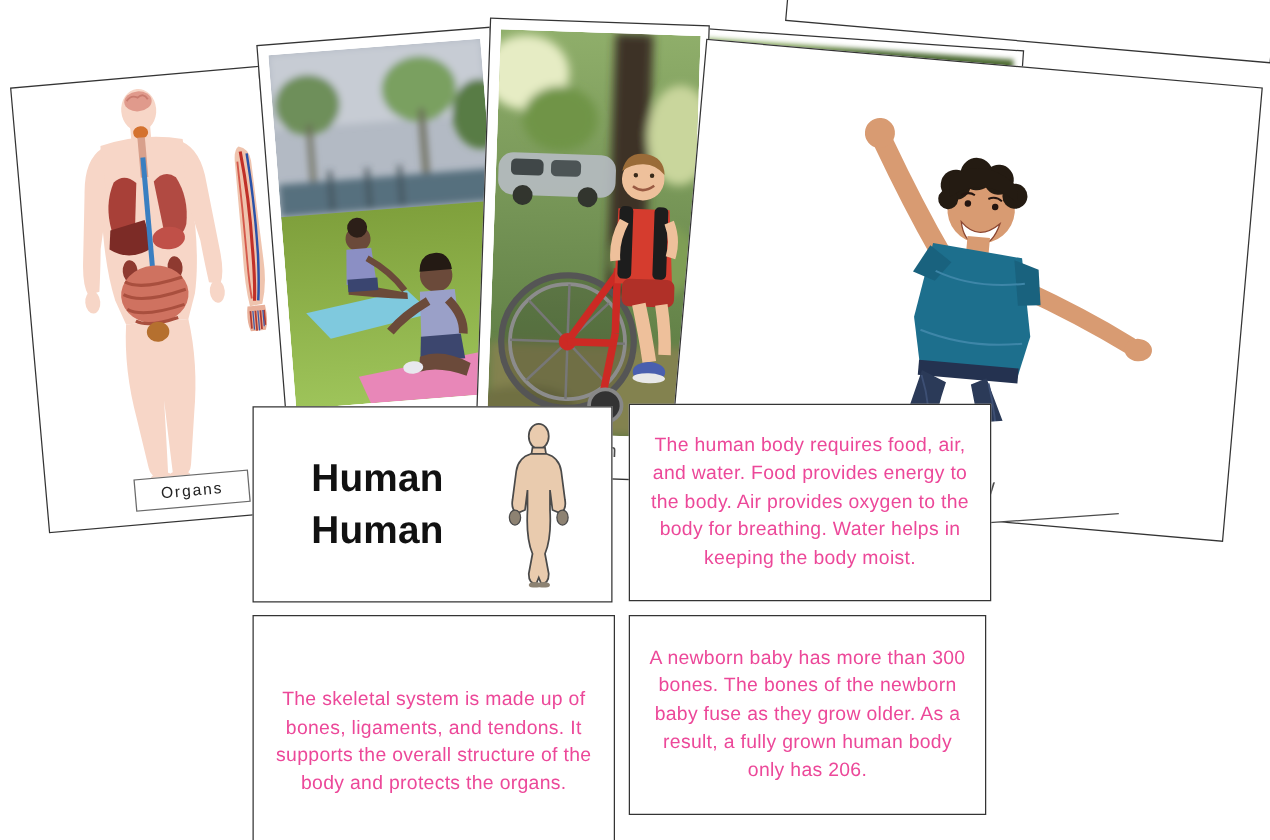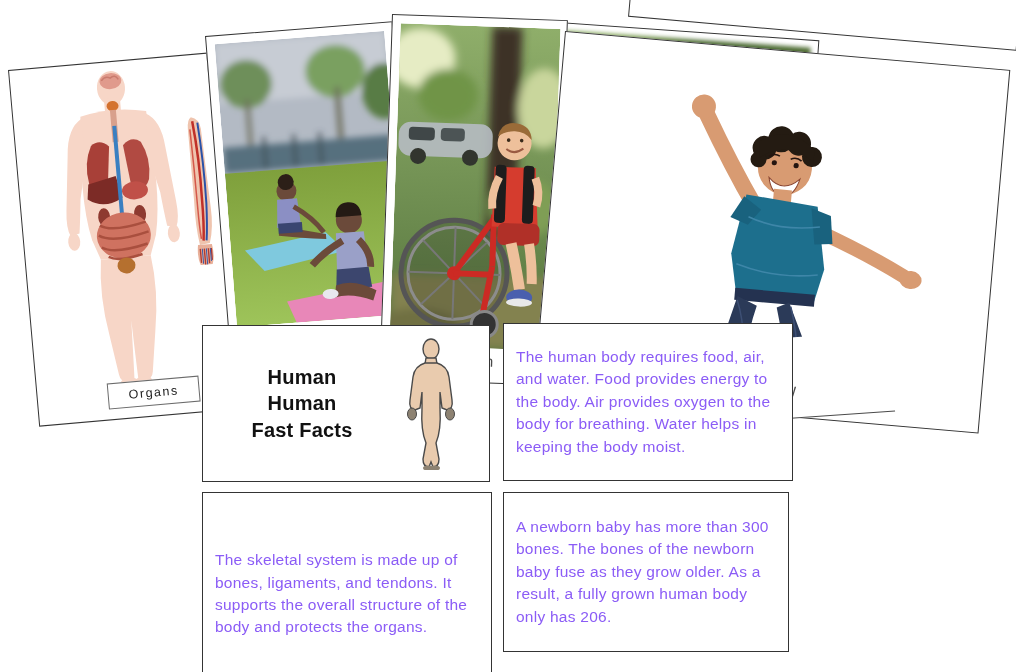--- a/index.html
+++ b/index.html
@@ -1,26 +1,26 @@
 <!DOCTYPE html>
 <html><head>
 <meta charset="utf-8">
 <style>
   html,body{margin:0;padding:0;background:#ffffff;}
   #stage{position:relative;width:1016px;height:672px;background:#ffffff;overflow:hidden;
          font-family:"Liberation Sans",sans-serif;}
   .card{position:absolute;background:#ffffff;border:1px solid #343434;transform-origin:0 0;box-sizing:border-box;}
   .photo{position:absolute;overflow:hidden;}
   .facttext{width:100%;height:100%;display:flex;align-items:center;justify-content:center;
-            color:#8b5cf6;font-size:15.5px;line-height:1.45;letter-spacing:.25px;
+            text-align:center;color:#ec4899;font-size:15.5px;line-height:1.45;letter-spacing:.25px;
             padding:10px 12px;box-sizing:border-box;}
   
   .title-text{position:absolute;left:14px;top:0;width:170px;height:100%;display:flex;flex-direction:column;
               align-items:center;justify-content:center;color:#111111;font-weight:bold;
-              font-size:20px;line-height:1.32;text-align:right;letter-spacing:.2px;}
+              font-size:31px;line-height:1.32;text-align:right;letter-spacing:.2px;}
   
   .organs-label{position:absolute;left:70px;bottom:10px;width:90px;padding:5px 0;border:1px solid #6a6a6a;
                 background:#fff;text-align:center;font-size:12.5px;letter-spacing:1.5px;color:#222;}
   .caption-h{position:absolute;left:104px;top:334px;color:#4a4a4a;font-size:15px;}
   .ysliver{position:absolute;left:655px;top:347px;width:235px;height:80px;background:#fff;
            border-bottom:1px solid #4a4a4a;transform:rotate(-4deg);transform-origin:0 0;z-index:8;}
   .ysliver span{position:absolute;left:130px;top:44px;color:#4a4a4a;font-size:16px;}
 </style>
 </head>
 <body>
@@ -256,21 +256,20 @@
   </div>
 
   <div class="ysliver">
     <span>y</span>
   </div>
 
   <div class="card" style="left:202px;top:325px;width:288px;height:157px;z-index:9;">
     <div class="title-text">
       <span>Human</span>
       <span>Human</span>
-      <span>Fast Facts</span>
     </div>
     <svg width="64" height="132" viewBox="0 0 64 132" style="position:absolute;right:26px;top:12px;">
       <g stroke="#4a4a4a" stroke-width="1.4" fill="#e9cbae">
         <ellipse cx="32" cy="11" rx="8" ry="10"></ellipse>
         <path d="M27,20 L37,20 L38,26 L26,26 Z"></path>
         <path d="M26,25 C19,27 15,32 14,39 L11,62 C10,68 12,72 16,72 L21,70 L23,54 L23,70
                  C22,88 24,98 27,105 L24,121 C24,126 26,129 30,129 L32,124 L34,129
                  C38,129 40,126 40,121 L37,105 C40,98 42,88 41,70 L41,54 L43,70 L48,72
                  C52,72 54,68 53,62 L50,39 C49,32 45,27 38,25 Z"></path>
       </g>

